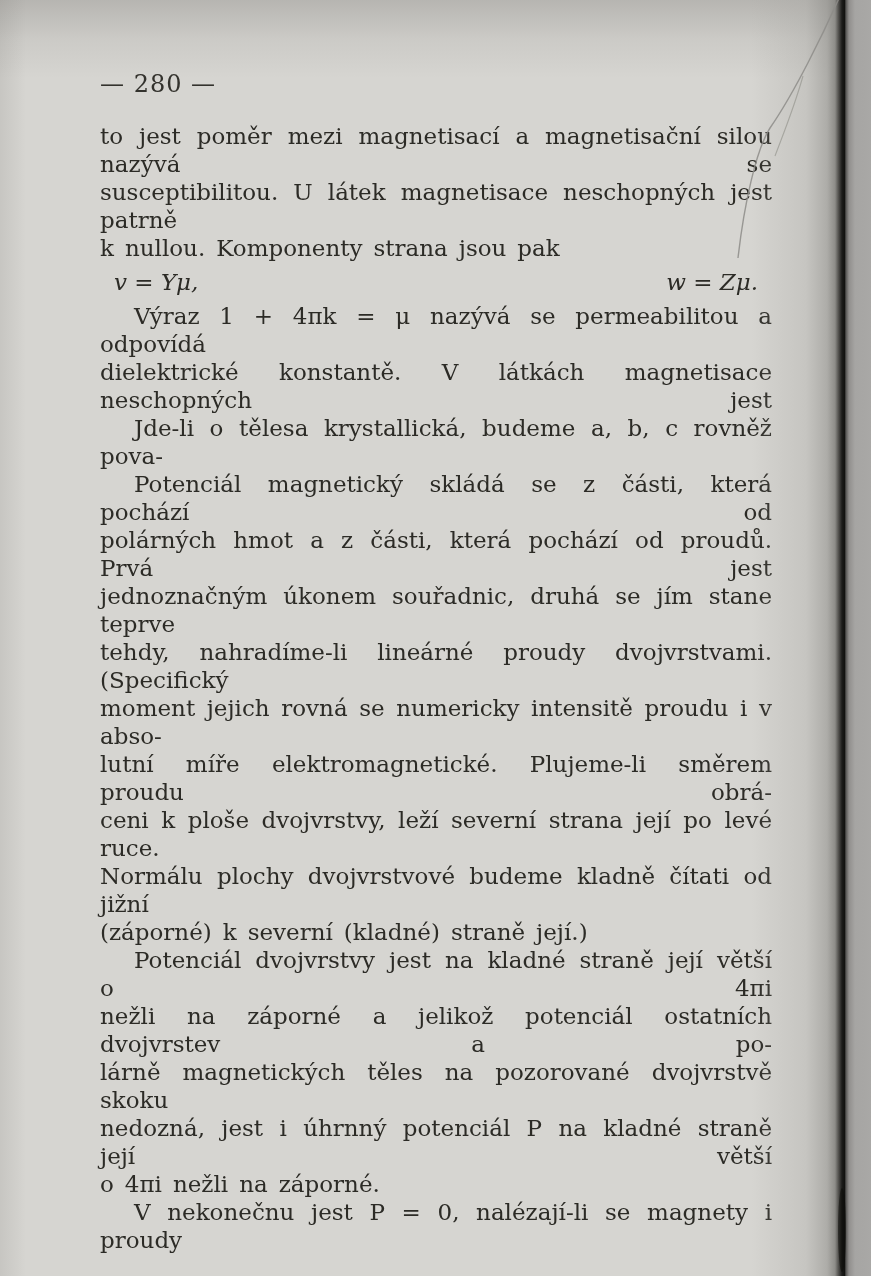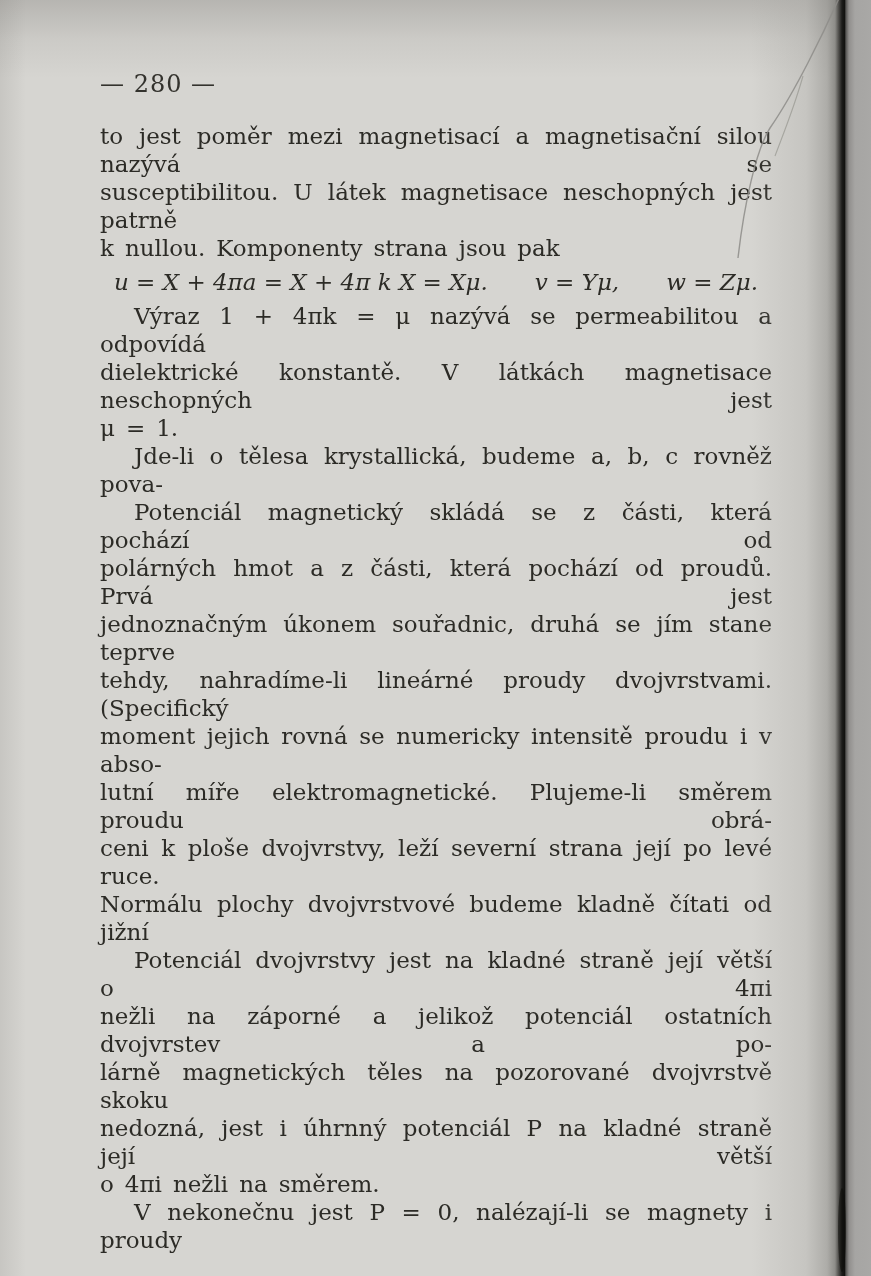--- a/index.html
+++ b/index.html
@@ -65,52 +65,51 @@
 
     <div class="page-number">—  280  —</div>
 
     <div class="para">
       <div class="tl j">to jest poměr mezi magnetisací a magnetisační silou nazývá se</div>
       <div class="tl j">susceptibilitou. U látek magnetisace neschopných jest patrně</div>
       <div class="tl">k nullou. Komponenty strana jsou pak</div>
     </div>
 
     <div class="f1">
-      <span>u = X + 4πa = X + 4π k X = Xμ.</span>
       <span>v = Yμ,</span>
       <span>w = Zμ.</span>
     </div>
 
     <div class="para">
       <div class="tl j ind">Výraz 1 + 4πk = μ  nazývá se permeabilitou a odpovídá</div>
       <div class="tl j">dielektrické konstantě. V látkách magnetisace neschopných jest</div>
-      <div class="tl">μ = 1.</div>
     </div>
 
     <div class="para">
       <div class="tl j ind">Jde-li o tělesa krystallická, budeme a, b, c rovněž pova-</div>
     </div>
 
     <div class="para">
       <div class="tl j ind">Potenciál magnetický skládá se z části, která pochází od</div>
       <div class="tl j">polárných hmot a z části, která pochází od proudů. Prvá jest</div>
       <div class="tl j">jednoznačným úkonem souřadnic, druhá se jím stane teprve</div>
       <div class="tl j">tehdy, nahradíme-li lineárné proudy dvojvrstvami. (Specifický</div>
       <div class="tl j">moment jejich rovná se numericky intensitě proudu i v abso-</div>
       <div class="tl j">lutní míře elektromagnetické. Plujeme-li směrem proudu obrá-</div>
       <div class="tl j">ceni k ploše dvojvrstvy, leží severní strana její po levé ruce.</div>
       <div class="tl j">Normálu plochy dvojvrstvové budeme kladně čítati od jižní</div>
+      <div class="tl">(záporné) k severní (kladné) straně její.)</div>
     </div>
 
     <div class="para">
       <div class="tl j ind">Potenciál dvojvrstvy jest na kladné straně její větší o 4πi</div>
       <div class="tl j">nežli na záporné a jelikož potenciál ostatních dvojvrstev a po-</div>
       <div class="tl j">lárně magnetických těles na pozorované dvojvrstvě skoku</div>
       <div class="tl j">nedozná, jest i úhrnný potenciál P na kladné straně její větší</div>
-      <div class="tl">o 4πi nežli na směrem.</div>
+      <div class="tl">o 4πi nežli na záporné.</div>
     </div>
 
     <div class="para">
       <div class="tl j ind">V nekonečnu jest P = 0, nalézají-li se magnety i proudy</div>
 
     </div>
 
   </div>
 
   <div class="top-shade"></div>

